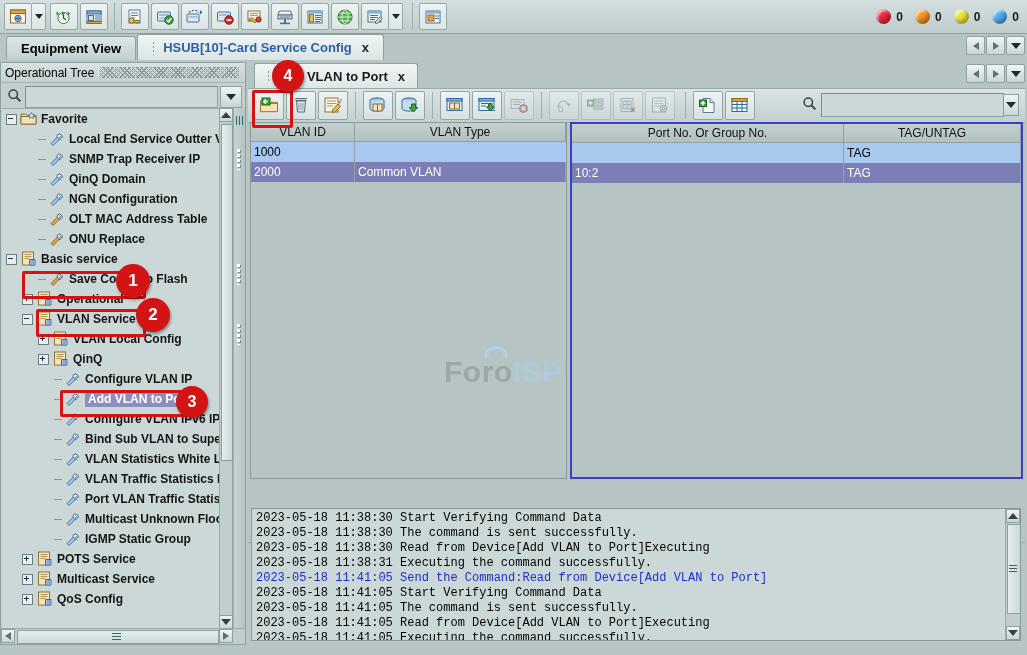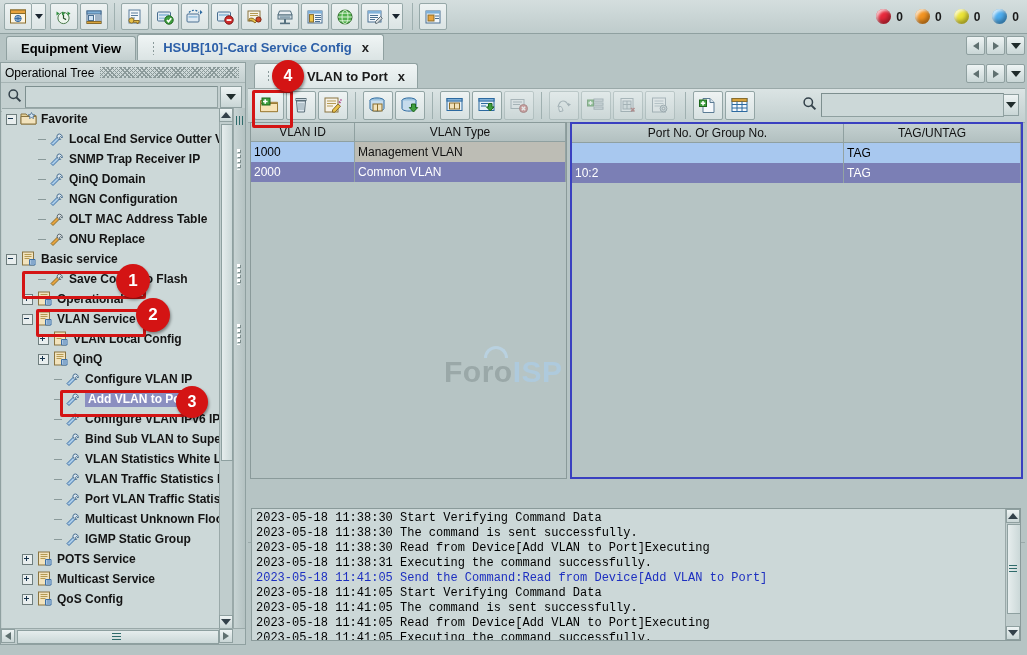--- a/index.html
+++ b/index.html
@@ -915,21 +915,20 @@
 
     <div class="tables">
       <div class="tpanel left">
         <div class="thead" id="left-head">
             <div class="th" style="width: 104px;">VLAN ID</div>
             <div class="th" style="width: 211px;">VLAN Type</div>
           </div>
         <div id="left-body">
             <div class="trow r0">
               <div class="td" style="width: 104px;">1000</div>
-              <div class="td mgmt" style="width: 211px;">Management VLAN</div>
             </div>
             <div class="trow r1">
               <div class="td" style="width: 104px;">2000</div>
               <div class="td" style="width: 211px;">Common VLAN</div>
             </div>
           </div>
       </div>
       <div class="tpanel right">
         <div class="thead" id="right-head">
             <div class="th" style="width: 272px;">Port No. Or Group No.</div>

